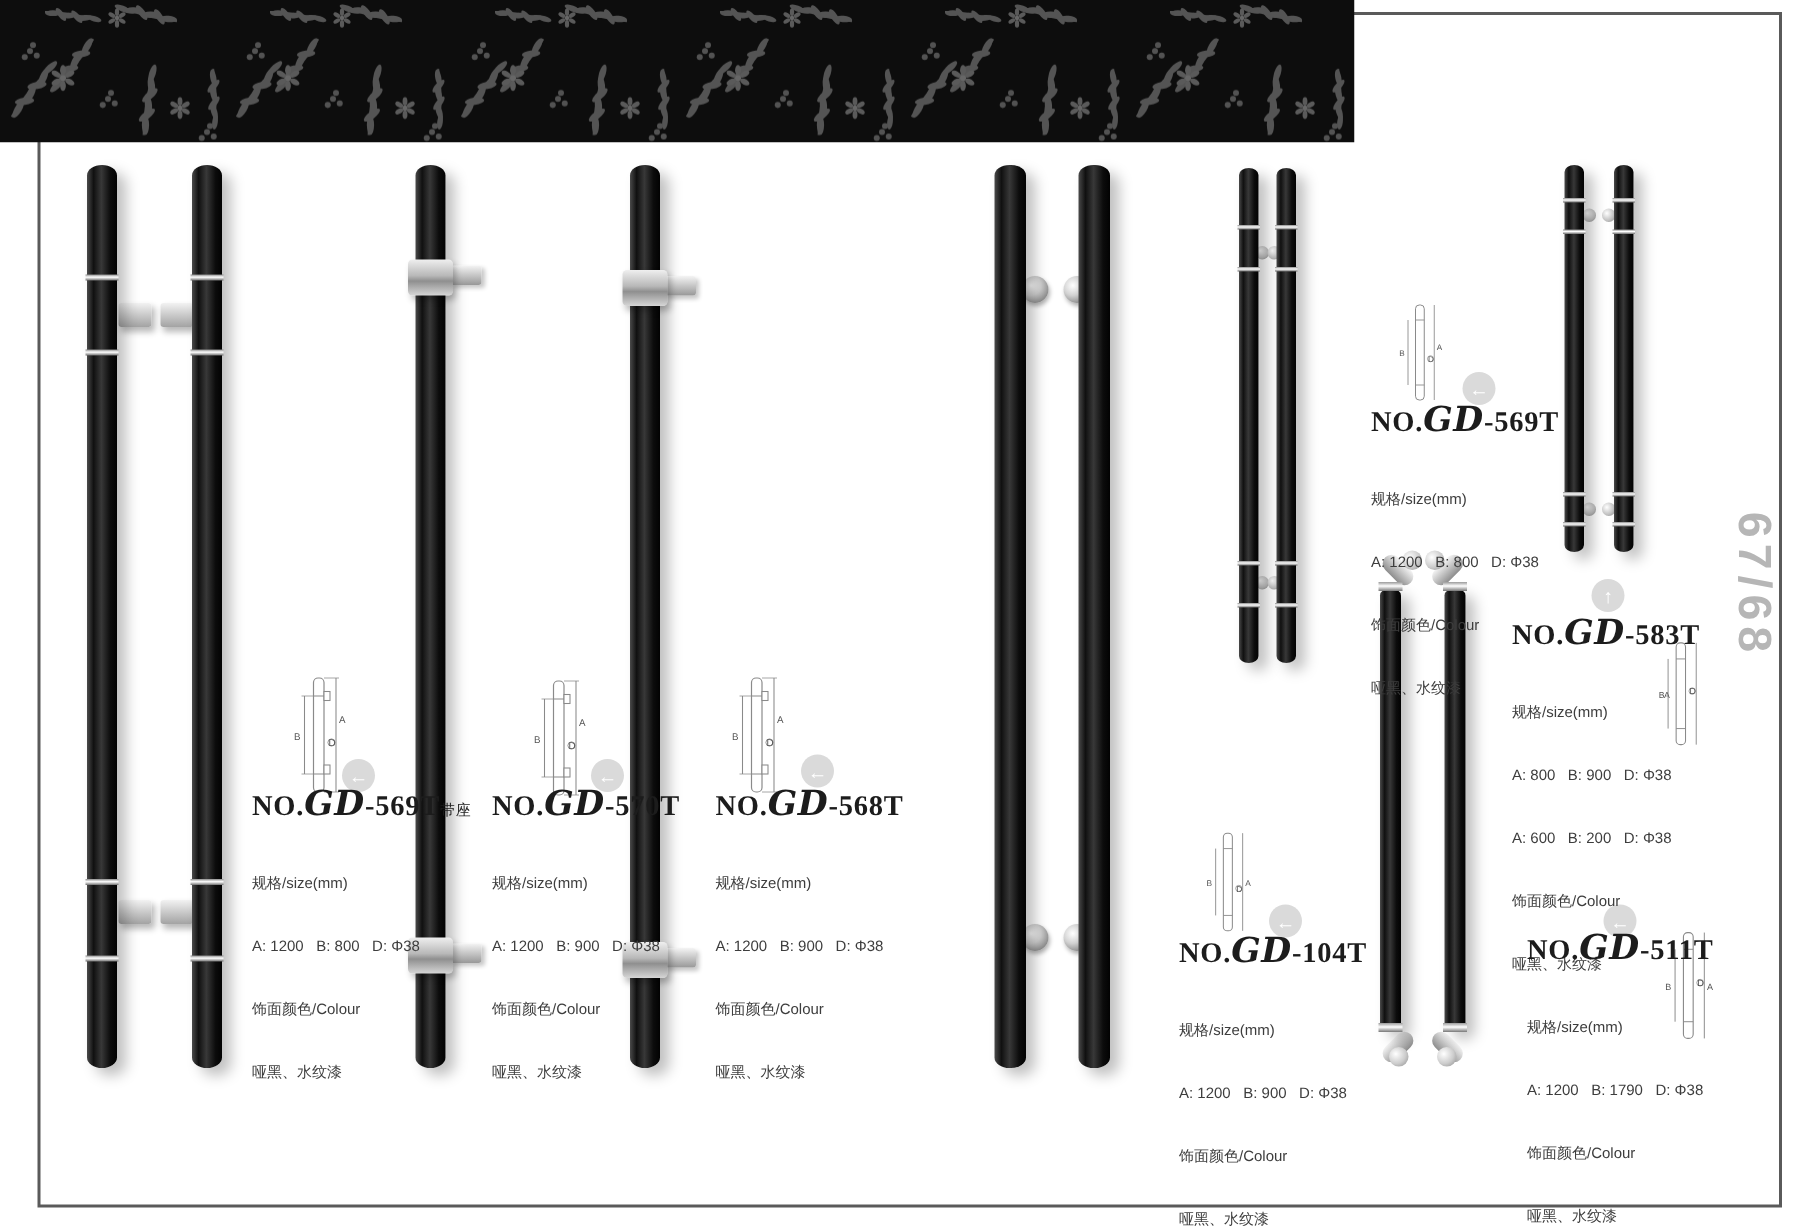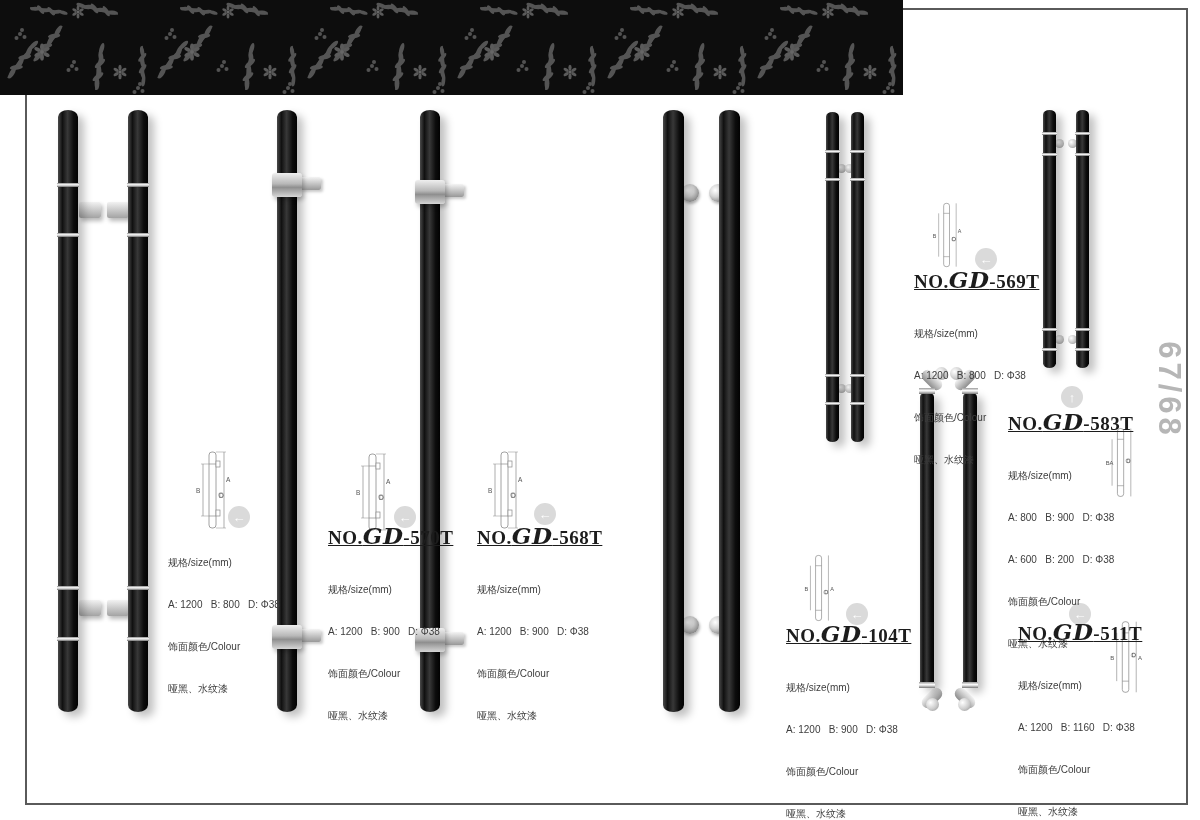--- a/index.html
+++ b/index.html
@@ -40,21 +40,21 @@
        background:radial-gradient(circle at 35% 35%,#ffffff,#c0c0c0 60%,#828282);}
   .collar-sm{position:absolute;height:6px;z-index:7;
        background:linear-gradient(180deg,#9a9a9a,#ffffff 45%,#777777);}
   .elbow{position:absolute;width:24px;height:12px;border-radius:6px;z-index:5;
        background:linear-gradient(180deg,#f5f5f5,#bcbcbc 55%,#8d8d8d);}
   .cap-circle{position:absolute;width:13px;height:13px;border-radius:50%;z-index:6;
        background:radial-gradient(circle at 35% 35%,#ffffff,#cccccc 55%,#8b8b8b);}
   
   .product{position:absolute;z-index:5;color:#1c1c1c;}
   .model{font-family:"Liberation Serif", serif;font-size:19px;font-weight:bold;
-         letter-spacing:0.5px;white-space:nowrap;text-decoration:underline;}
+         letter-spacing:0.5px;white-space:nowrap;}
   .model .brand{font-style:italic;font-size:23px;font-family:"DejaVu Serif",serif;}
   .model .note{font-size:10px;font-weight:normal;}
   .specs{margin-top:6px;font-size:10px;line-height:14px;color:#3d3d3d;white-space:pre;}
   
   .diagram{position:absolute;z-index:5;}
   .diagram text{font-size:6.5px;fill:#555;font-family:"Liberation Sans",sans-serif;}
   
   .arrow-circle{position:absolute;width:22px;height:22px;border-radius:50%;
         background:#dadada;z-index:5;display:flex;align-items:center;justify-content:center;}
   .arrow-glyph{color:#ffffff;font-size:13px;font-weight:bold;line-height:1;}
@@ -324,20 +324,23 @@
     <span class="arrow-glyph">↑</span>
   </div>
   <div class="arrow-circle" style="left:846px;top:603px;">
     <span class="arrow-glyph">←</span>
   </div>
   <div class="arrow-circle" style="left:1069px;top:603px;">
     <span class="arrow-glyph">←</span>
   </div>
 
   <div class="product" style="left:168px;top:522px;">
+    <div class="model">
+      <span>NO.</span><span class="brand">GD</span><span>-569T</span><span class="note">带座</span>
+    </div>
     <div class="specs">
       <div>规格/size(mm)</div>
       <div>A: 1200   B: 800   D: Φ38</div>
       <div>饰面颜色/Colour</div>
       <div>哑黑、水纹漆</div>
     </div>
   </div>
 
   <div class="product" style="left:328px;top:522px;">
     <div class="model">
@@ -399,19 +402,19 @@
       <div>哑黑、水纹漆</div>
     </div>
   </div>
 
   <div class="product" style="left:1018px;top:618px;">
     <div class="model">
       <span>NO.</span><span class="brand">GD</span><span>-511T</span>
     </div>
     <div class="specs">
       <div>规格/size(mm)</div>
-      <div>A: 1200   B: 1160   D: Φ38</div>
+      <div>A: 1200   B: 1790   D: Φ38</div>
       <div>饰面颜色/Colour</div>
       <div>哑黑、水纹漆</div>
     </div>
   </div>
 
 </div>
 
 </body></html>

